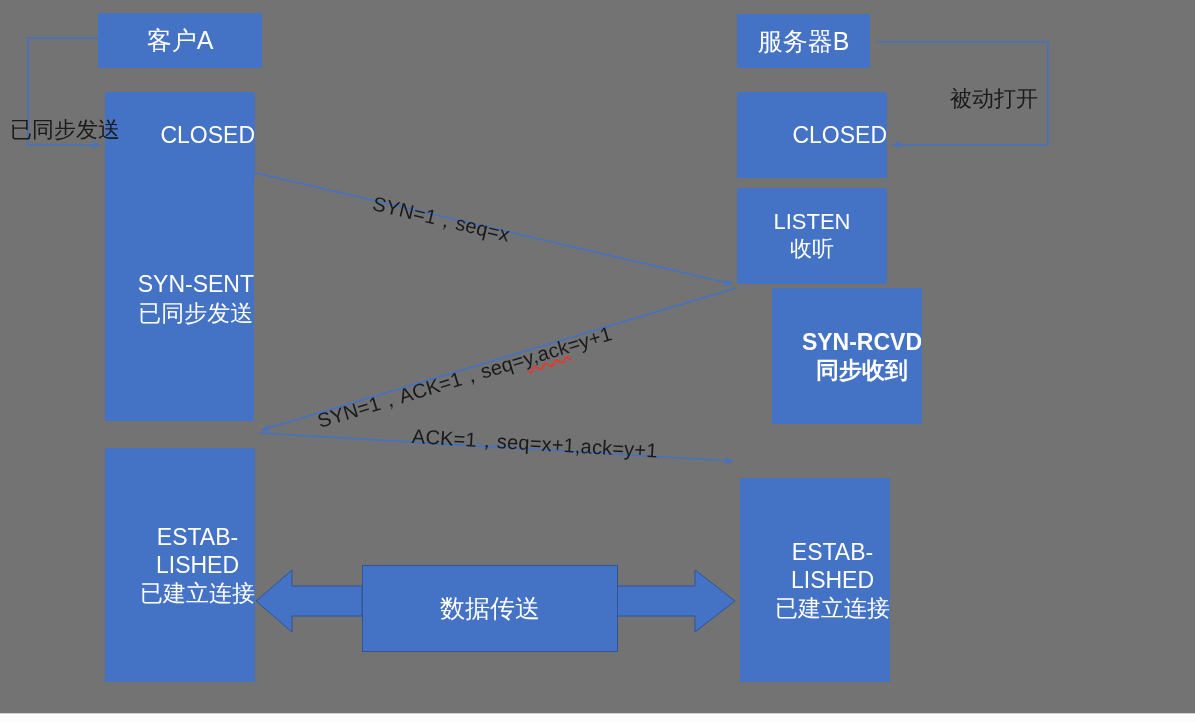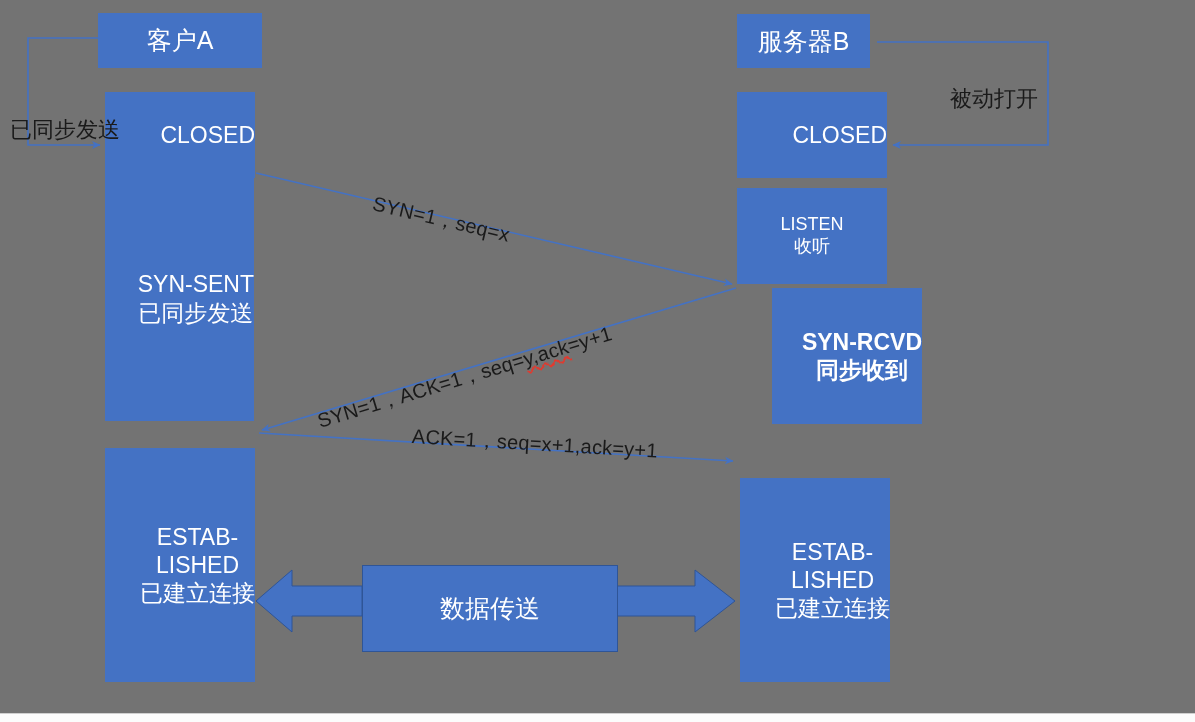--- a/index.html
+++ b/index.html
@@ -26,21 +26,21 @@
     align-items: center;
     justify-content: center;
     text-align: center;
     line-height: 1.22;
     box-sizing: border-box;
     z-index: 3;
   }
   .box .txt { white-space: pre-line; }
   .box-title { font-size: 25px; }
   .box-state { font-size: 23px; justify-content: flex-end; }
-  .box-state-sm { font-size: 18px; }
+  .box-state-sm { font-size: 22px; }
 
   
   #wires {
     position: absolute;
     left: 0; top: 0;
     width: 1195px;
     height: 722px;
     z-index: 2;
     pointer-events: none;
   }

